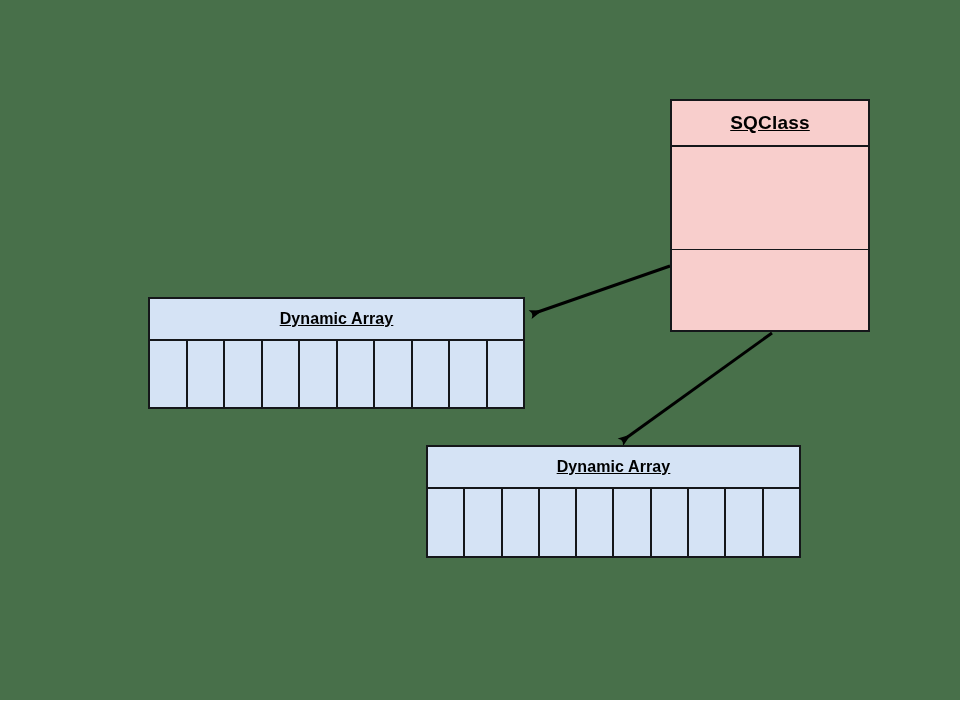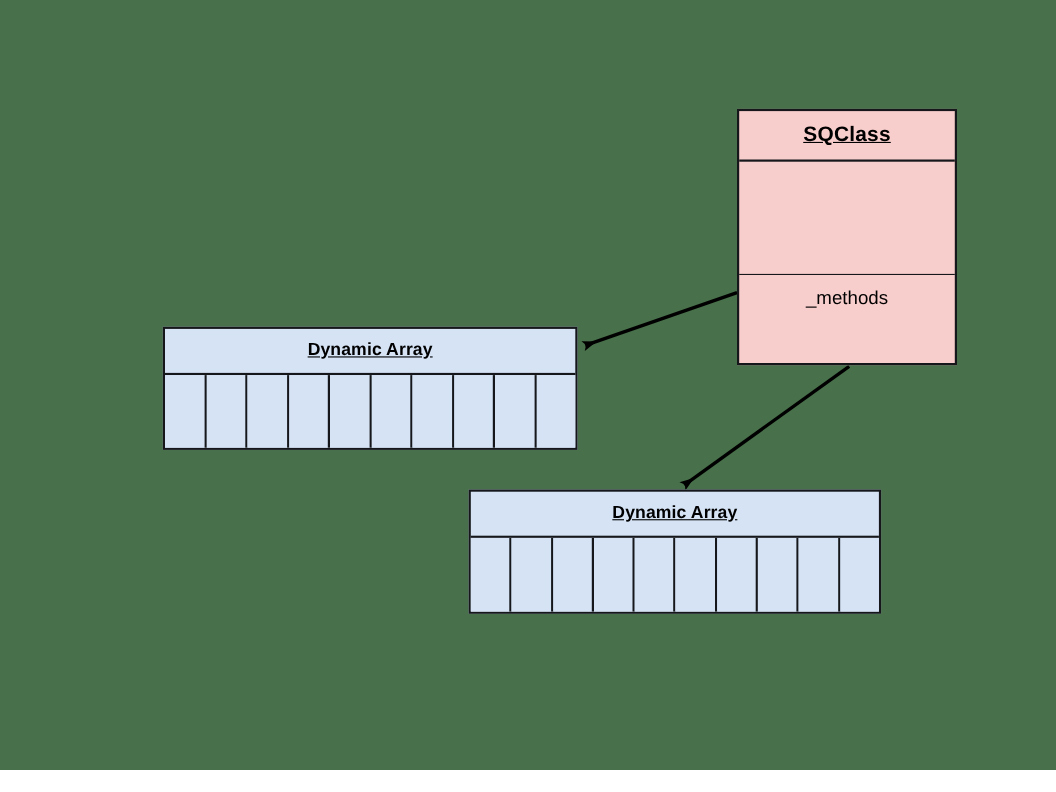--- a/index.html
+++ b/index.html
@@ -109,21 +109,20 @@
     </defs>
 
     <line x1="670" y1="266" x2="532" y2="314" stroke="#000000" stroke-width="3" marker-end="url(#arrow-open)"></line>
 
     <line x1="772" y1="333" x2="622" y2="441" stroke="#000000" stroke-width="3" marker-end="url(#arrow-open)"></line>
   </svg>
 
   <div class="node class-node" style="left:670px; top:99px; width:200px; height:233px;">
     <div class="row title-row">SQClass</div>
     <div class="row spacer-row"></div>
-    <div class="row attr-row">_methods</div>
   </div>
 
   <div class="node array-node" style="left:148px; top:297px; width:377px; height:112px;">
     <div class="array-header">Dynamic Array</div>
     <div class="array-cells">
       <div class="cell"></div>
       <div class="cell"></div>
       <div class="cell"></div>
       <div class="cell"></div>
       <div class="cell"></div>

